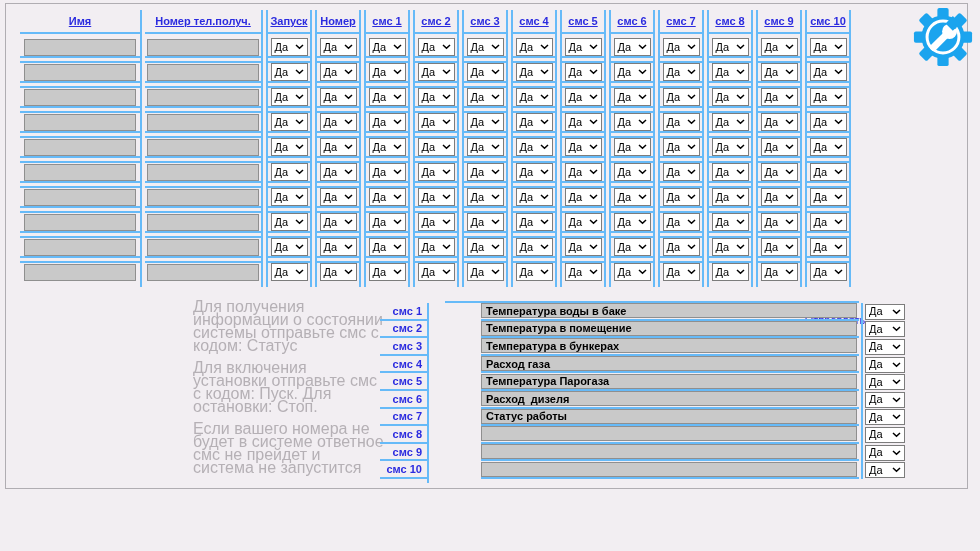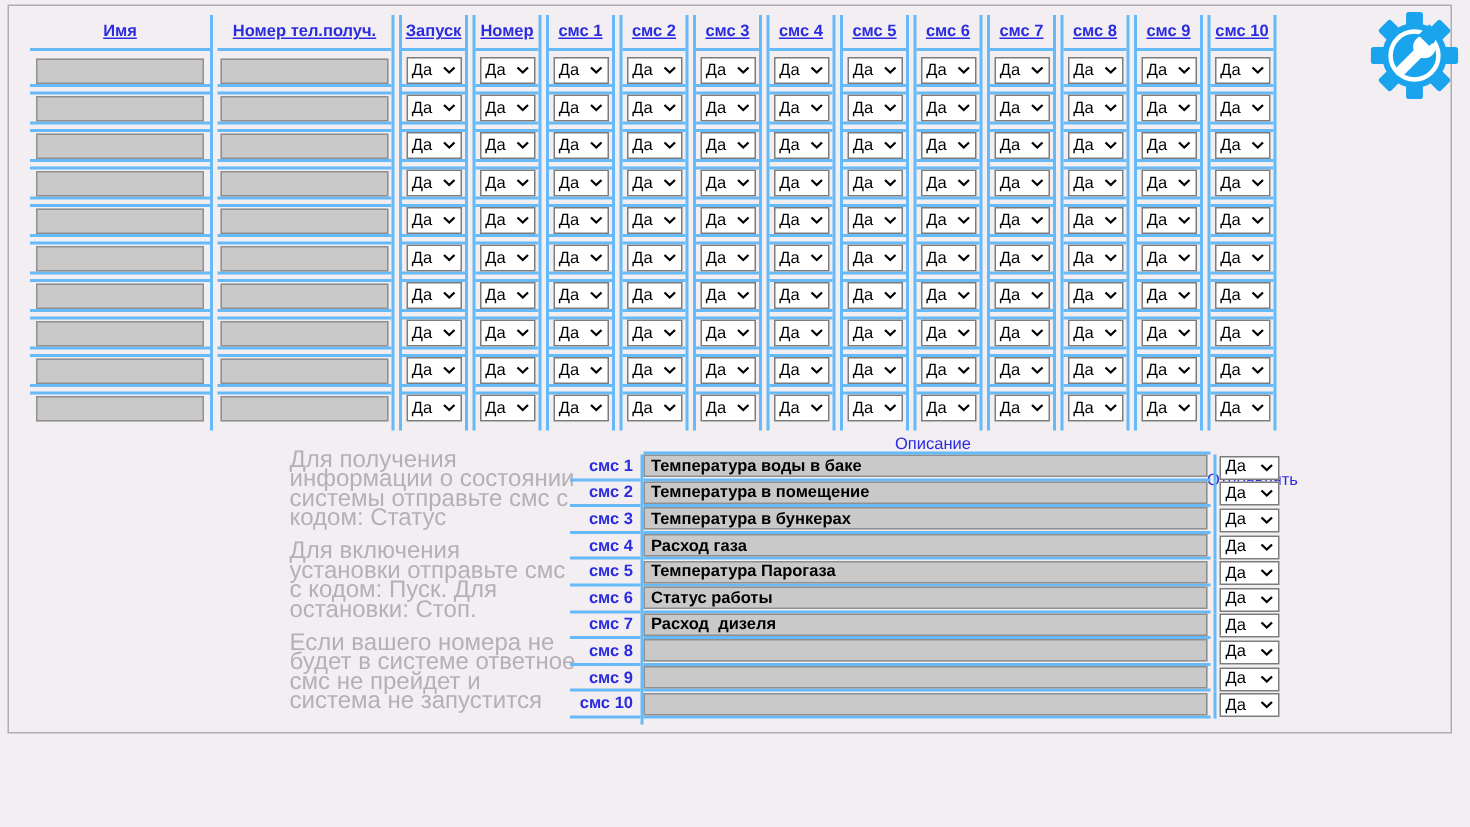--- a/index.html
+++ b/index.html
@@ -71,21 +71,21 @@
   }
   .smsconf{position:absolute;left:380px;top:303px;display:flex;align-items:flex-start;}
   .lab-col{
     width:47px;border-right:2px solid #66baf8;padding-bottom:4px;
   }
   .lab-cell{
     box-sizing:border-box;height:17.6px;border-bottom:2px solid #66baf8;
     display:flex;align-items:center;justify-content:flex-end;
     padding-right:5px;color:#2b2bdf;font-size:11px;font-weight:bold;white-space:nowrap;
   }
-  .desc-col{margin-left:0;position:relative;width:378px;}
+  .desc-col{margin-left:16px;position:relative;width:378px;padding-left:36px;}
   .desc-col::before{
     content:"";position:absolute;top:-2px;left:0;right:0;height:2px;background:#66baf8;
   }
   .desc-cell{
     box-sizing:border-box;height:17.6px;border-bottom:2px solid #66baf8;
     display:flex;align-items:center;
   }
   .gin-desc{width:376px;height:15px;font-weight:bold;padding:0 4px;}
   .send-col{margin-left:2px;}
   .send-cell{
@@ -1216,21 +1216,20 @@
   </svg>
 </div>
 
 <div class="help">
   <p>Для получения информации о состоянии системы отправьте смс с кодом: Статус</p>
   <p>Для включения установки отправьте смс с кодом: Пуск. Для остановки: Стоп.</p>
   <p>Если вашего номера не будет в системе ответное смс не прейдет и система не запустится</p>
 </div>
 
 <div class="smsconf-headers">
-  <div class="hdr-desc">Описание</div>
   <div class="hdr-send">Отправлять</div>
 </div>
 
 <div class="smsconf">
   <div class="lab-col">
       <div class="lab-cell">смс 1</div>
       <div class="lab-cell">смс 2</div>
       <div class="lab-cell">смс 3</div>
       <div class="lab-cell">смс 4</div>
       <div class="lab-cell">смс 5</div>
@@ -1250,24 +1249,24 @@
       <div class="desc-cell">
         <input type="text" readonly="" class="gin gin-desc" value="Температура в бункерах" style="">
       </div>
       <div class="desc-cell">
         <input type="text" readonly="" class="gin gin-desc" value="Расход газа" style="">
       </div>
       <div class="desc-cell">
         <input type="text" readonly="" class="gin gin-desc" value="Температура Парогаза" style="">
       </div>
       <div class="desc-cell">
+        <input type="text" readonly="" class="gin gin-desc" value="Расход  дизеля" style="">
+      </div>
+      <div class="desc-cell">
         <input type="text" readonly="" class="gin gin-desc" value="Статус работы" style="">
-      </div>
-      <div class="desc-cell">
-        <input type="text" readonly="" class="gin gin-desc" value="Расход  дизеля" style="">
       </div>
       <div class="desc-cell">
         <input type="text" readonly="" class="gin gin-desc" style="">
       </div>
       <div class="desc-cell">
         <input type="text" readonly="" class="gin gin-desc" style="">
       </div>
       <div class="desc-cell">
         <input type="text" readonly="" class="gin gin-desc" style="">
       </div>

